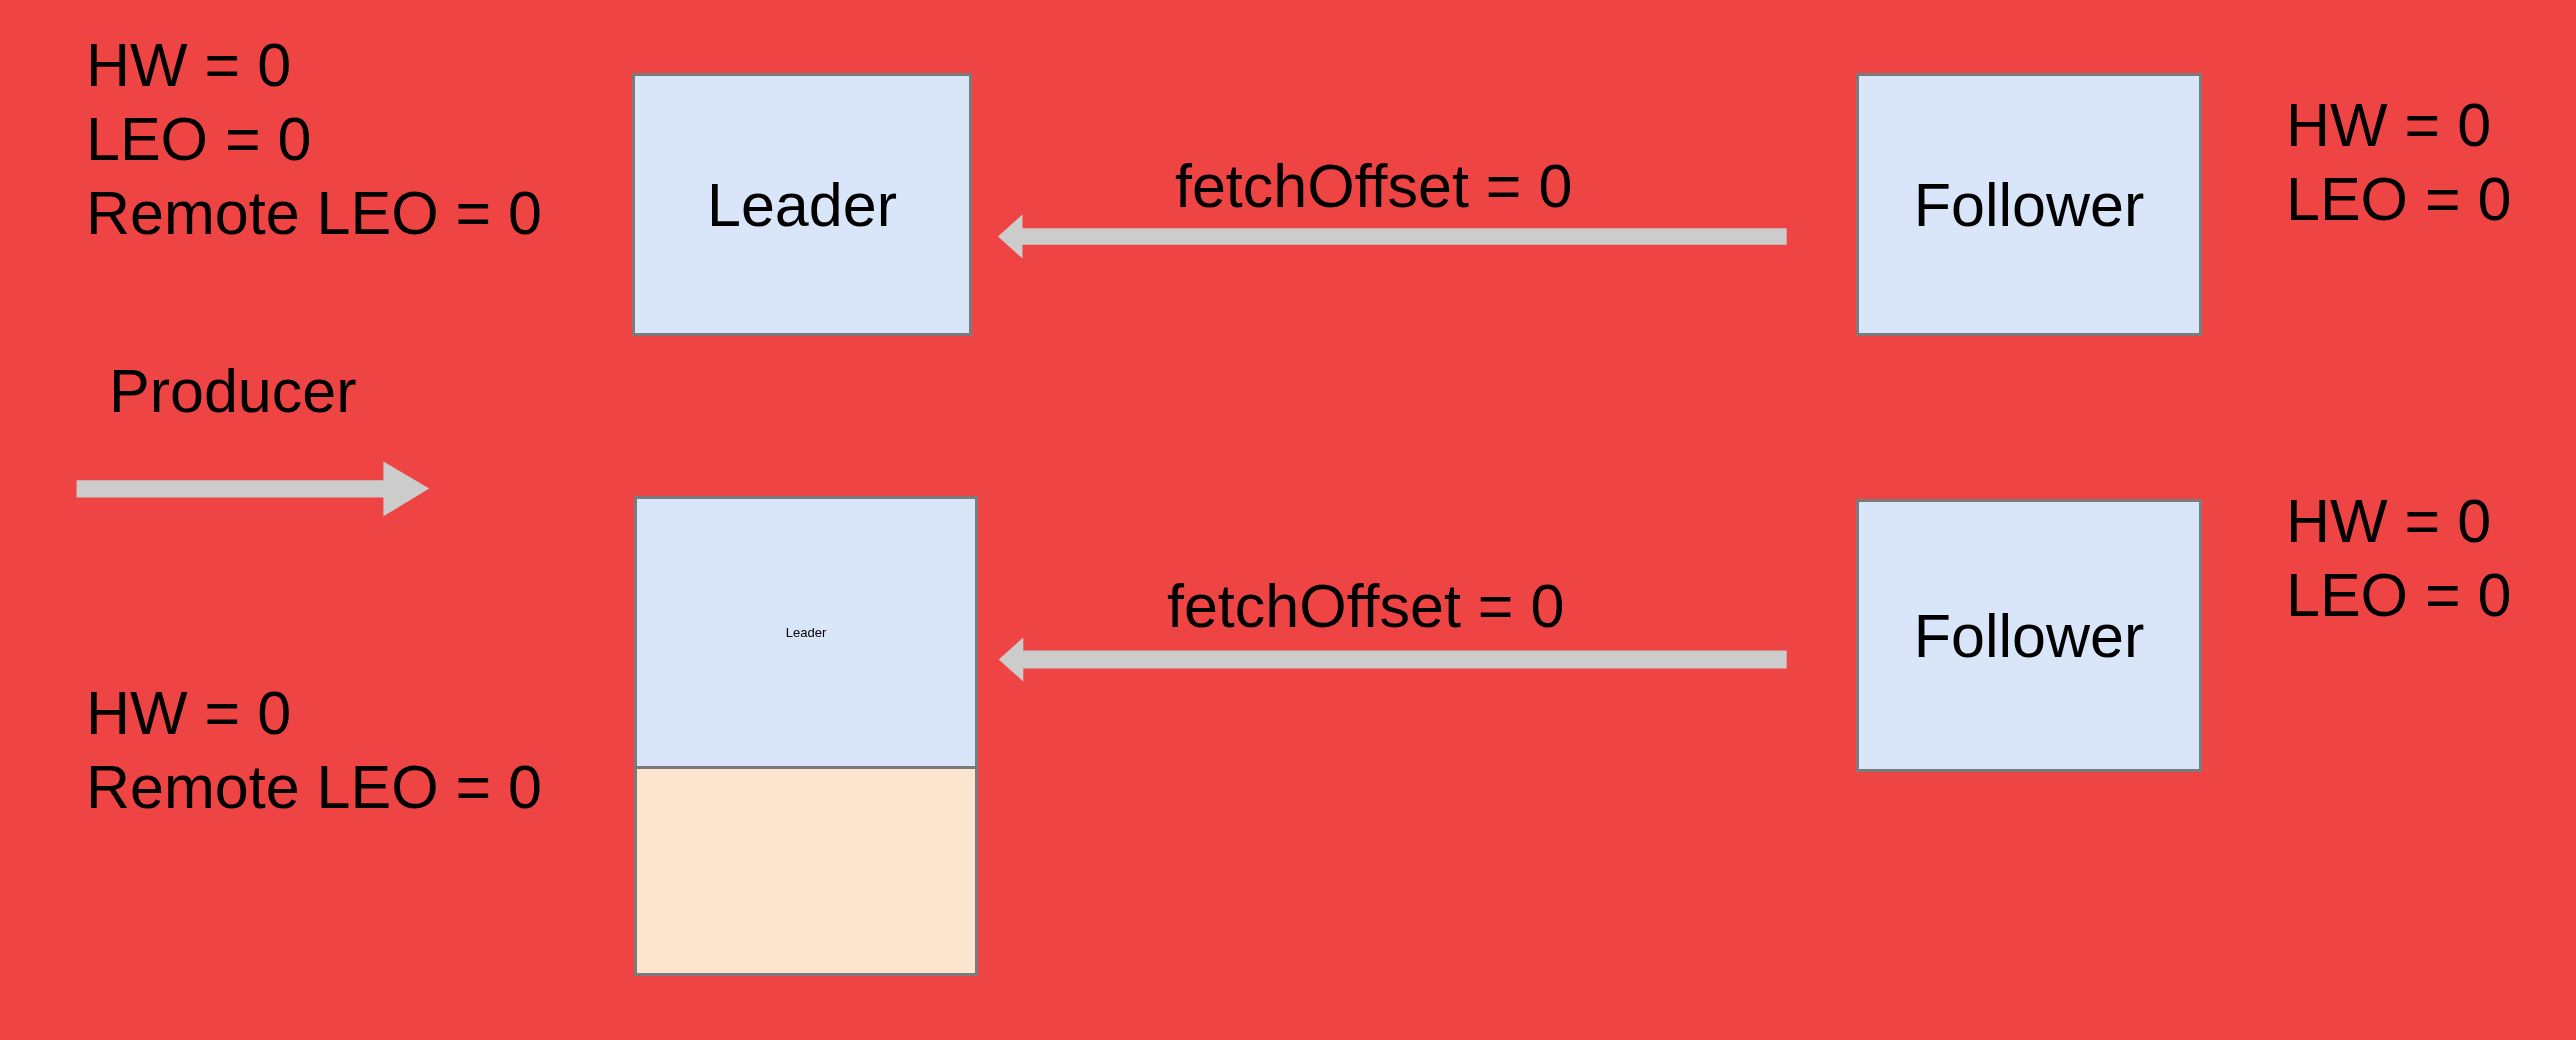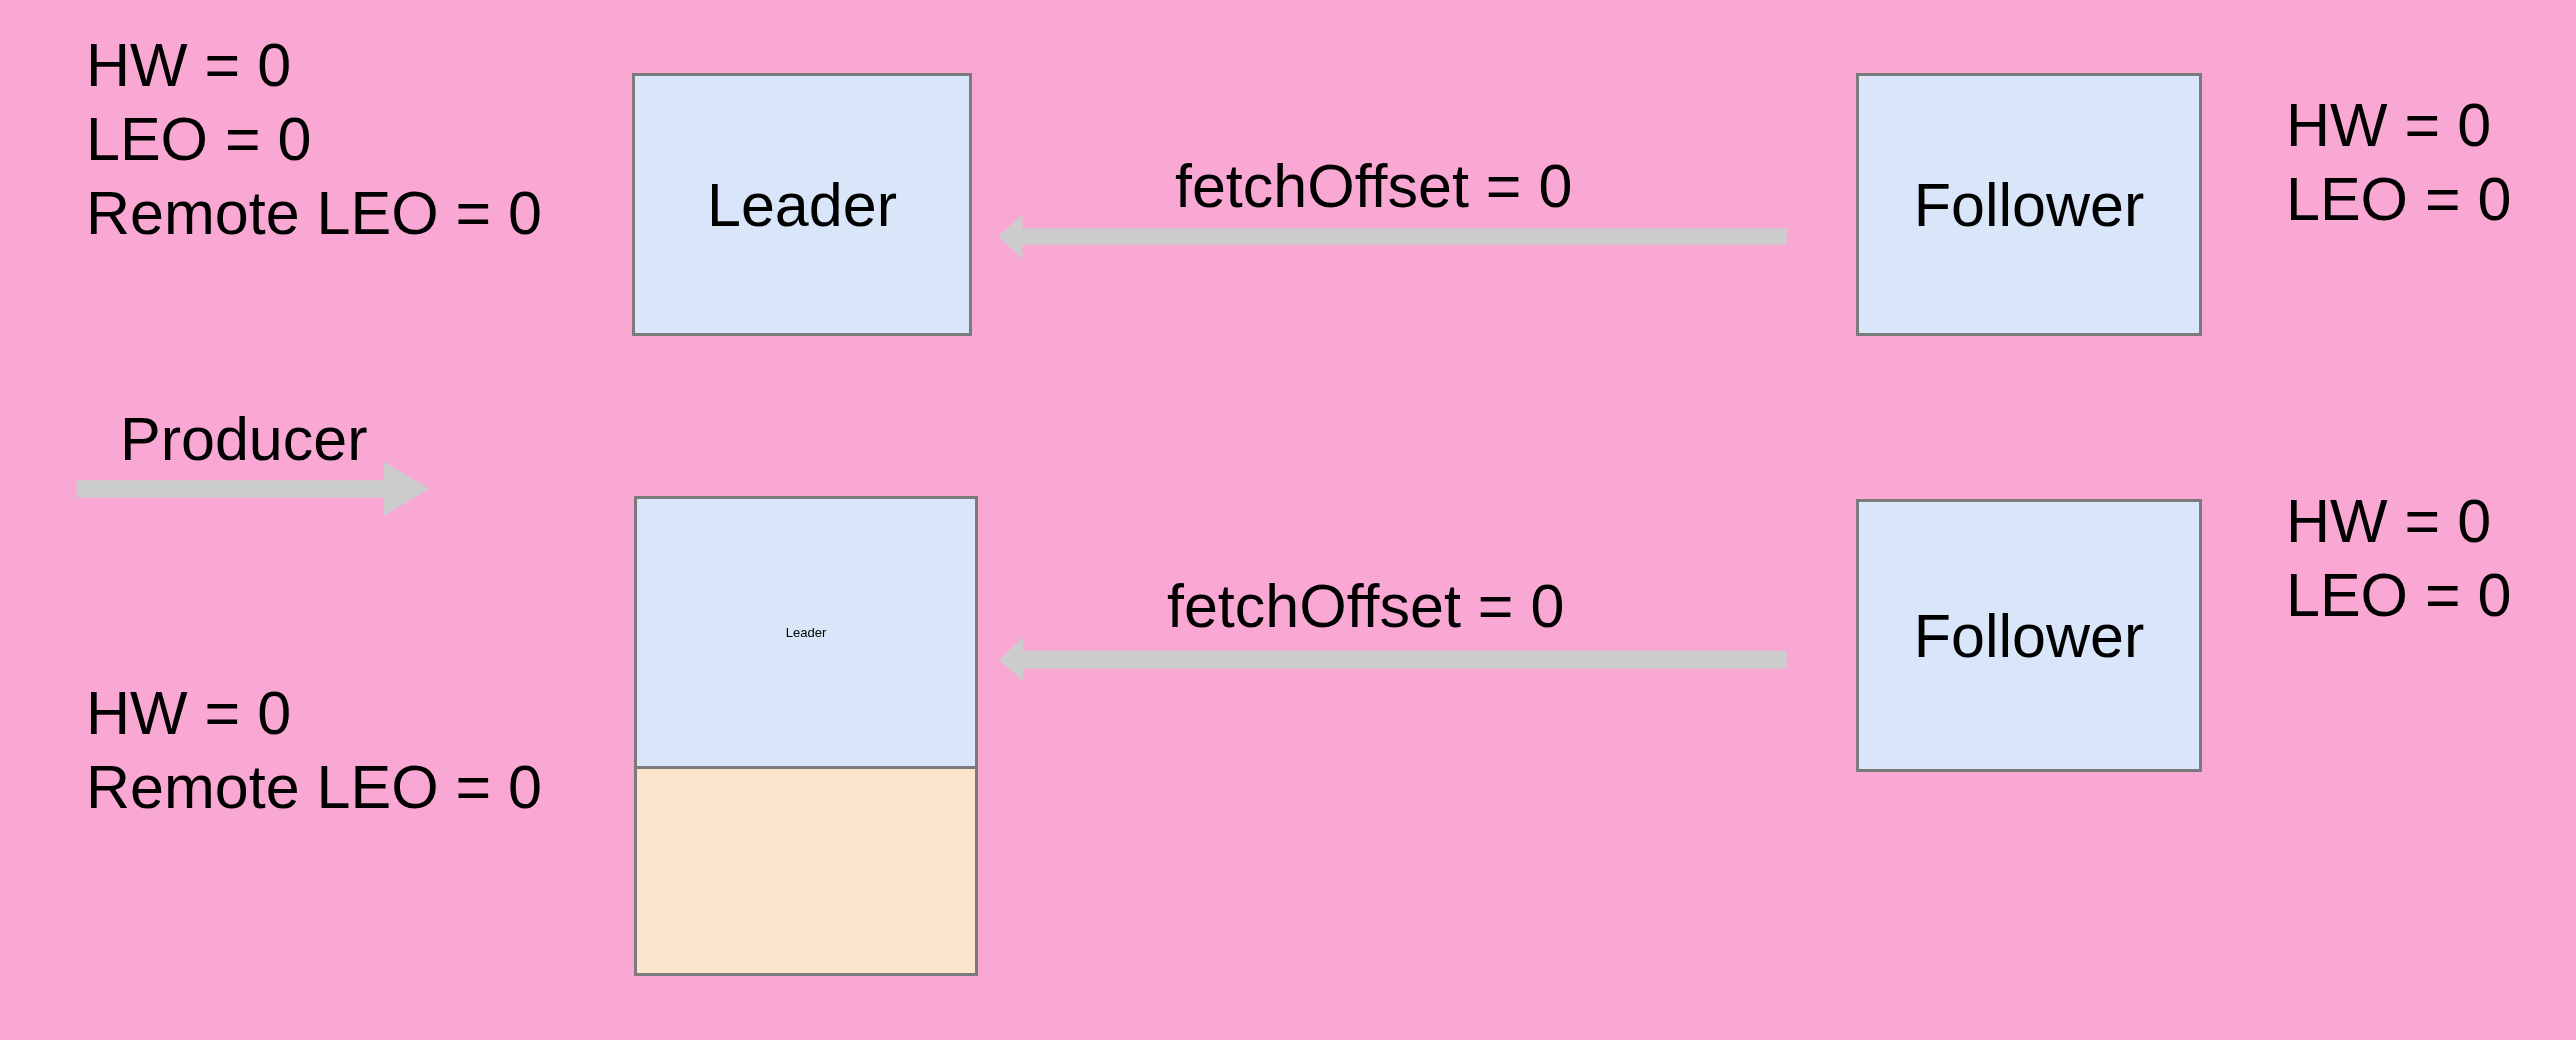--- a/index.html
+++ b/index.html
@@ -11,21 +11,21 @@
   }
   html, body {
     margin: 0;
     padding: 0;
     background: #ffffff;
   }
   #canvas {
     position: relative;
     width: 2576px;
     height: 1040px;
-    background: #f9a8d4;
+    background: #ef4444;
     font-family: "Liberation Sans", "DejaVu Sans", sans-serif;
     color: var(--text-color);
     overflow: hidden;
   }
   .label-block {
     position: absolute;
     font-size: 61px;
     line-height: 74px;
     white-space: nowrap;
     color: var(--text-color);
@@ -87,21 +87,21 @@
 
     <polygon points="93,587 468,587 468,564 524,597 468,631 468,608 93,608"></polygon>
   </svg>
 
   <div class="label-block" style="left:86px; top:28px;">
     <div>HW = 0</div>
     <div>LEO = 0</div>
     <div>Remote LEO = 0</div>
   </div>
 
-  <div class="label-block" style="left:120px; top:354px;margin-top:48px;">Producer</div>
+  <div class="label-block" style="left:109px; top:354px;">Producer</div>
 
   <div class="node-box" style="left:632px; top:73px; width:340px; height:263px;">
     <span class="node-label">Leader</span>
   </div>
 
   <div class="label-block" style="left:1175px; top:149px;">fetchOffset = 0</div>
 
   <div class="node-box" style="left:1856px; top:73px; width:346px; height:263px;">
     <span class="node-label">Follower</span>
   </div>

